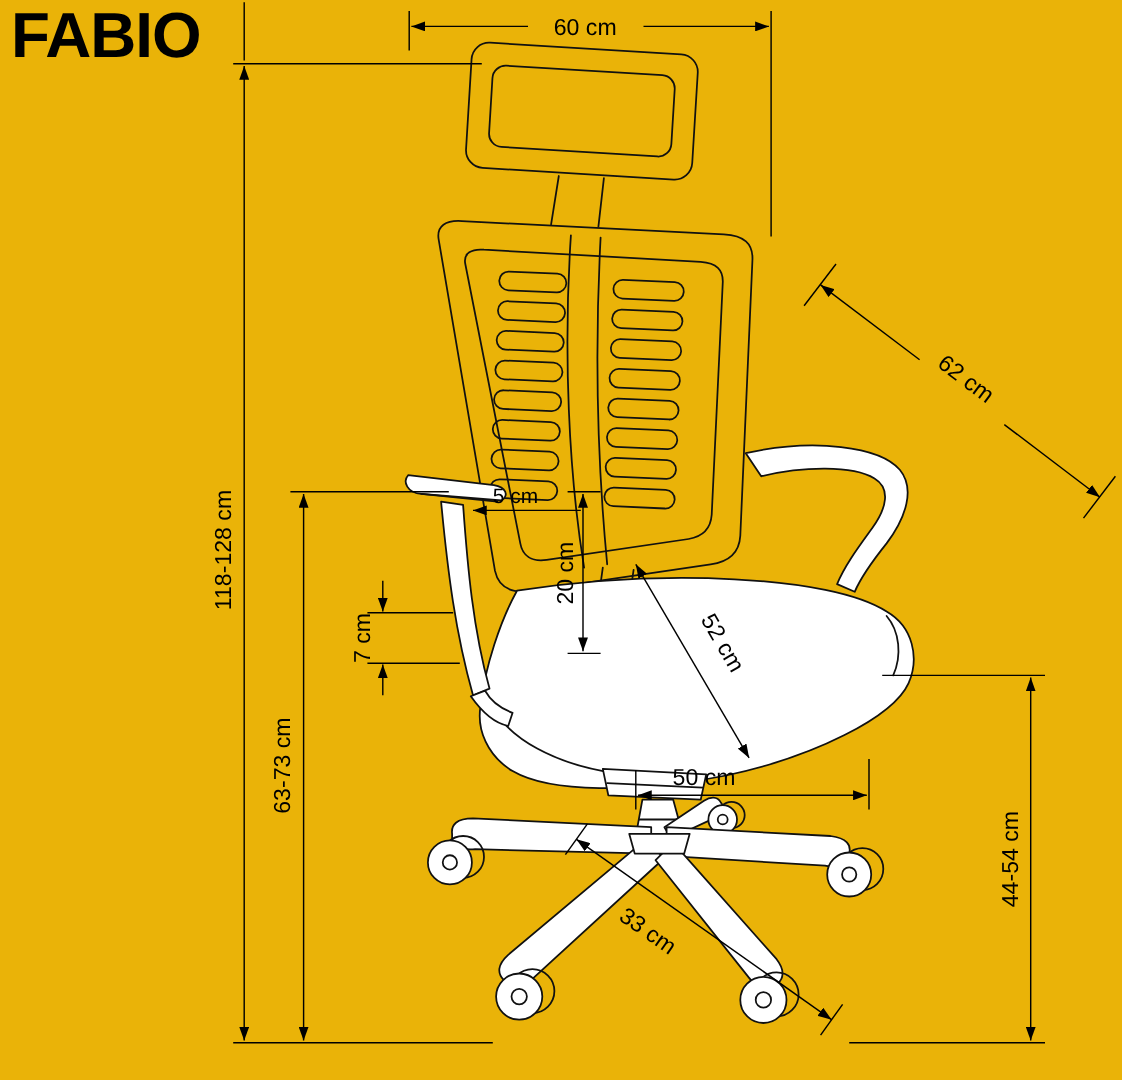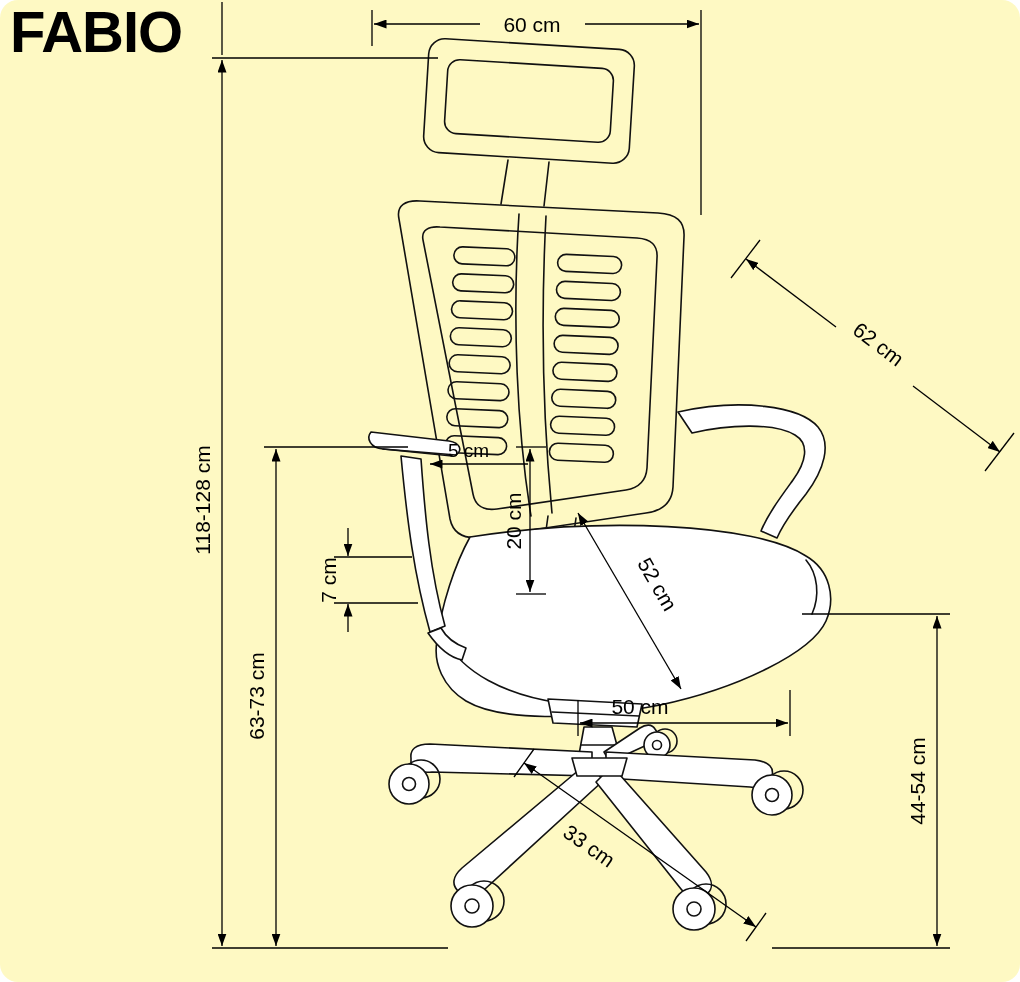--- a/index.html
+++ b/index.html
@@ -4,24 +4,23 @@
 <style>
   html, body {
     margin: 0;
     padding: 0;
     background: #ffffff;
   }
   .canvas {
     position: relative;
     width: 1020px;
     height: 982px;
-    background: #fef9c3;
+    background: #eab308;
     overflow: hidden;
     font-family: "Liberation Sans", sans-serif;
-    border-radius: 18px;
   }
   svg { display: block; }
   .chair-stroke {
     fill: none;
     stroke: #111111;
     stroke-width: 1.6;
     stroke-linecap: round;
     stroke-linejoin: round;
   }
   .chair-fill {

